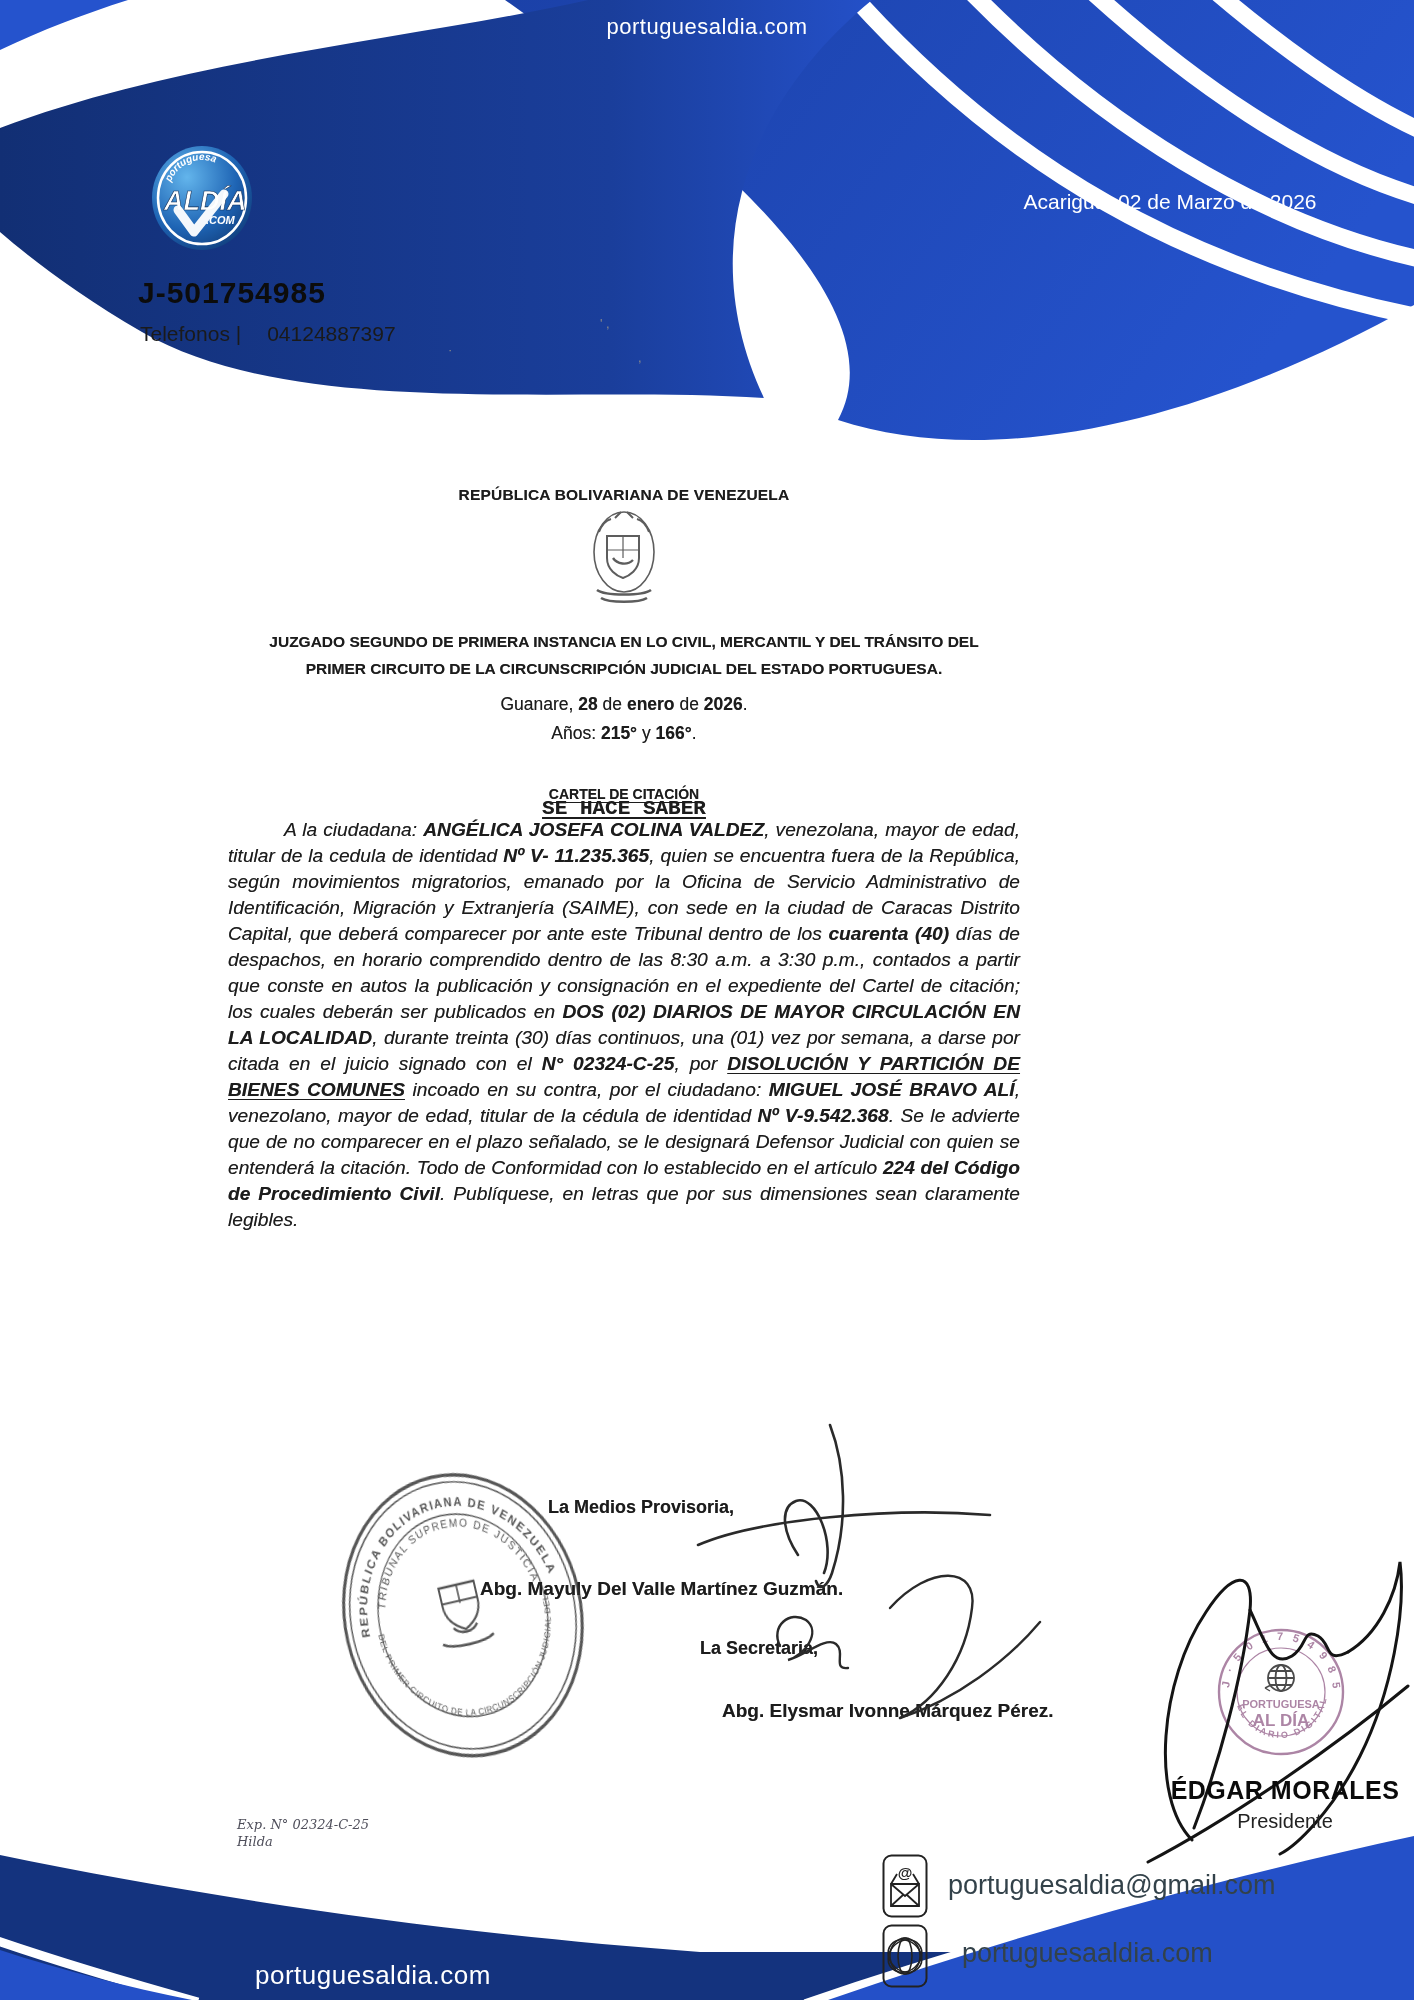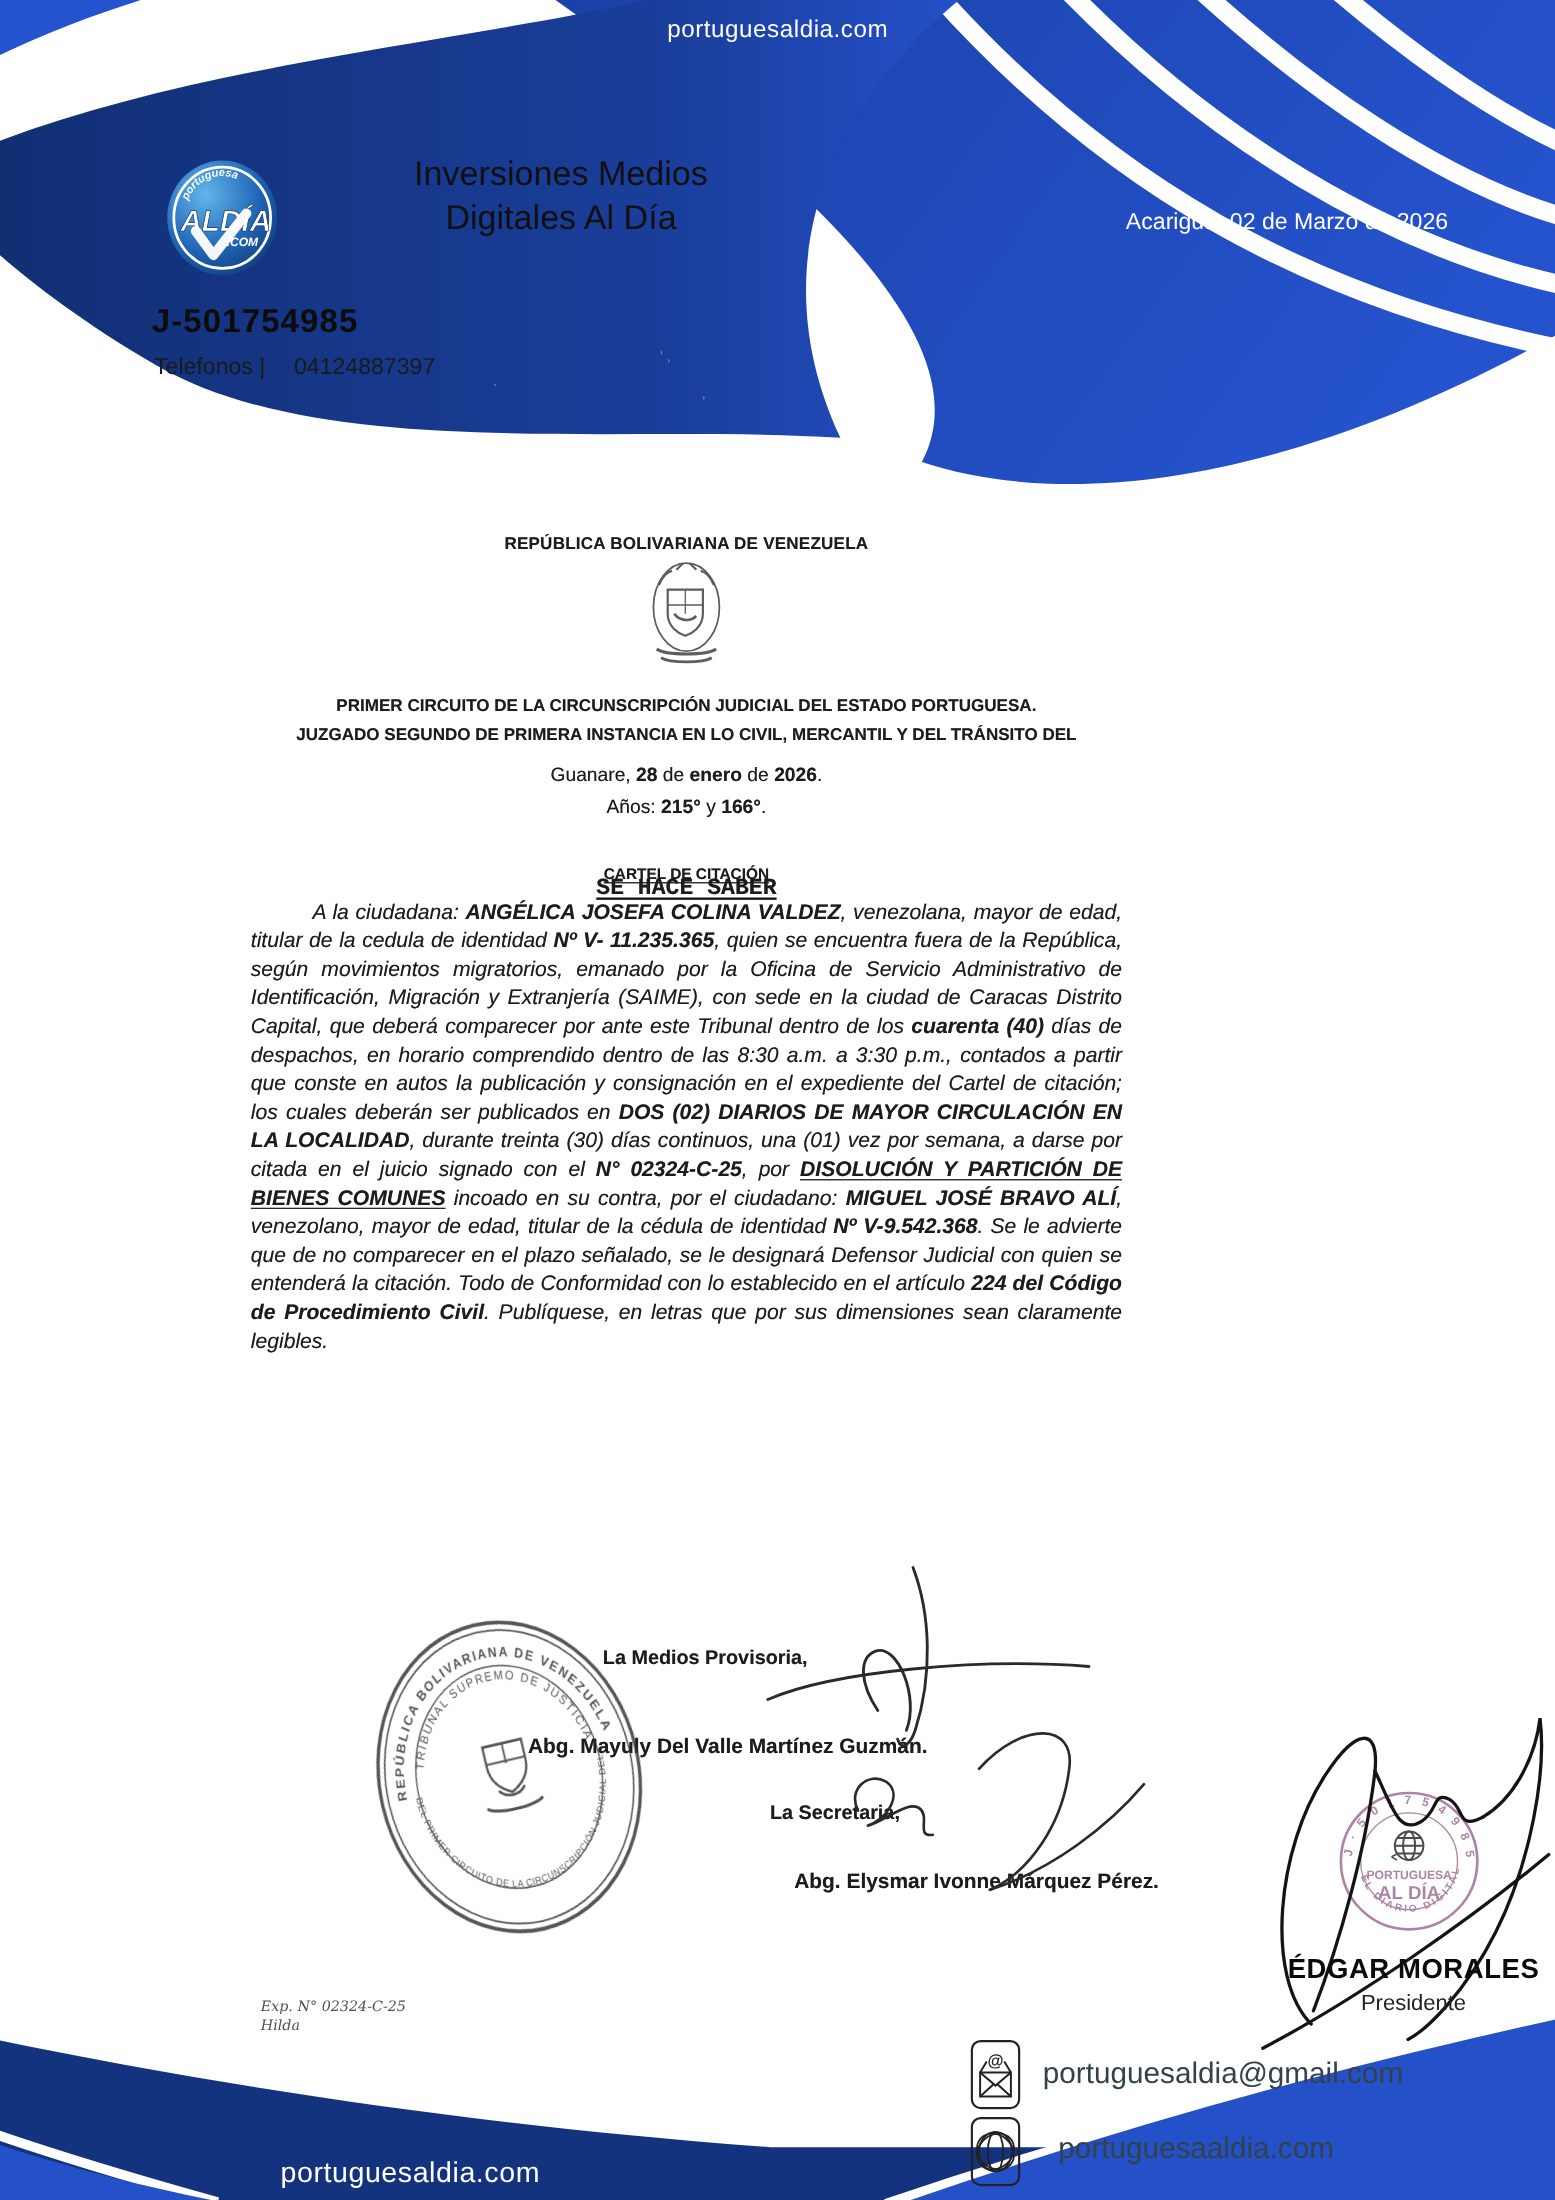--- a/index.html
+++ b/index.html
@@ -84,24 +84,20 @@
     <ellipse cx="52" cy="54" rx="50" ry="52" fill="url(#logoGrad)"></ellipse>
     <ellipse cx="52" cy="54" rx="44" ry="46" fill="none" stroke="#ffffff" stroke-width="2.5"></ellipse>
     <text font-size="10" font-style="italic" font-weight="bold" fill="#ffffff">
       <textPath href="#logoArc" startOffset="14">portuguesa</textPath>
     </text>
     <text x="14" y="66" font-size="27" font-weight="bold" font-style="italic" fill="#ffffff" stroke="#0b2a55" stroke-width="0.6">ALDÍA</text>
     <text x="56" y="80" font-size="11" font-weight="bold" font-style="italic" fill="#ffffff">.COM</text>
     <path d="M28,66 L44,88 L74,50" fill="none" stroke="#ffffff" stroke-width="9" stroke-linecap="round" stroke-linejoin="round" opacity="0.95"></path>
   </svg>
 
-  <div class="abs company">
-    <div>Inversiones Medios</div>
-    <div>Digitales Al Día</div>
-  </div>
 
   <div class="abs hdr-date">Acarigua, 02 de Marzo  de 2026</div>
   <div class="abs rif">J-501754985</div>
   <div class="abs phones">
     <span>Telefonos |</span><span class="num">04124887397</span>
   </div>
 
   <div class="abs speck" style="top:316px;left:600px">' ,</div>
   <div class="abs speck" style="top:342px;left:448px">·</div>
   <div class="abs speck" style="top:350px;left:638px">,</div>
@@ -114,22 +110,22 @@
       <path d="M22,30 h32 v22 c0,12 -10,18 -16,20 c-6,-2 -16,-8 -16,-20 Z" stroke-width="2"></path>
       <path d="M22,44 h32 M38,30 v22" stroke-width="1.2"></path>
       <path d="M28,52 c4,6 14,8 20,2" stroke-width="2.4"></path>
       <path d="M14,26 c3,-8 8,-12 12,-13 M64,26 c-3,-8 -8,-12 -12,-13" stroke-width="2"></path>
       <path d="M12,84 c8,6 46,6 54,0 M16,92 c8,5 38,5 46,0" stroke-width="2.6"></path>
       <path d="M30,12 l6,-6 M42,6 l6,6" stroke-width="2"></path>
     </g>
   </svg>
 
   <div class="abs scan c-head court">
+    <div>JUZGADO SEGUNDO DE PRIMERA INSTANCIA EN LO CIVIL, MERCANTIL Y DEL TRÁNSITO DEL</div>
     <div>PRIMER CIRCUITO DE LA CIRCUNSCRIPCIÓN JUDICIAL DEL ESTADO PORTUGUESA.</div>
-    <div>JUZGADO SEGUNDO DE PRIMERA INSTANCIA EN LO CIVIL, MERCANTIL Y DEL TRÁNSITO DEL</div>
   </div>
 
   <div class="abs scan c-head citydate"><span>Guanare, </span><b>28</b><span> de </span><b>enero</b><span> de </span><b>2026</b><span>.</span></div>
   <div class="abs scan c-head years"><span>Años: </span><b>215°</b><span> y </span><b>166°</b><span>.</span></div>
   <div class="abs scan c-head title1">CARTEL DE CITACIÓN</div>
   <div class="abs scan c-head title2">SE HACE SABER</div>
 
   <div class="abs scan body-par"><span>A la ciudadana: </span><b>ANGÉLICA JOSEFA COLINA VALDEZ</b><span>, venezolana, mayor de edad, titular de la cedula de identidad </span><b>Nº V- 11.235.365</b><span>, quien se encuentra fuera de la República, según movimientos migratorios, emanado por la Oficina de Servicio Administrativo de Identificación, Migración y Extranjería (SAIME), con sede en la ciudad de Caracas Distrito Capital, que deberá comparecer por ante este Tribunal dentro de los </span><b>cuarenta (40)</b><span> días de despachos, en horario comprendido dentro de las 8:30 a.m. a 3:30 p.m., contados a partir que conste en autos la publicación y consignación en el expediente del Cartel de citación; los cuales deberán ser publicados en </span><b>DOS (02) DIARIOS DE MAYOR CIRCULACIÓN EN LA LOCALIDAD</b><span>, durante treinta (30) días continuos, una (01) vez por semana, a darse por citada en el juicio signado con el </span><b>N° 02324-C-25</b><span>, por </span><b><u>DISOLUCIÓN Y PARTICIÓN DE BIENES COMUNES</u></b><span> incoado en su contra,  por el ciudadano: </span><b>MIGUEL JOSÉ BRAVO ALÍ</b><span>, venezolano, mayor de edad, titular de la cédula de identidad </span><b>Nº V-9.542.368</b><span>. Se le advierte que de no comparecer en el plazo señalado, se le designará Defensor Judicial con quien se entenderá la citación. Todo de Conformidad con lo establecido en el artículo </span><b>224 del Código de Procedimiento Civil</b><span>. Publíquese, en letras que por sus dimensiones sean claramente legibles.</span></div>
 
   <div class="abs scan sig-label" style="top:1497px;left:548px">La Medios Provisoria,</div>

